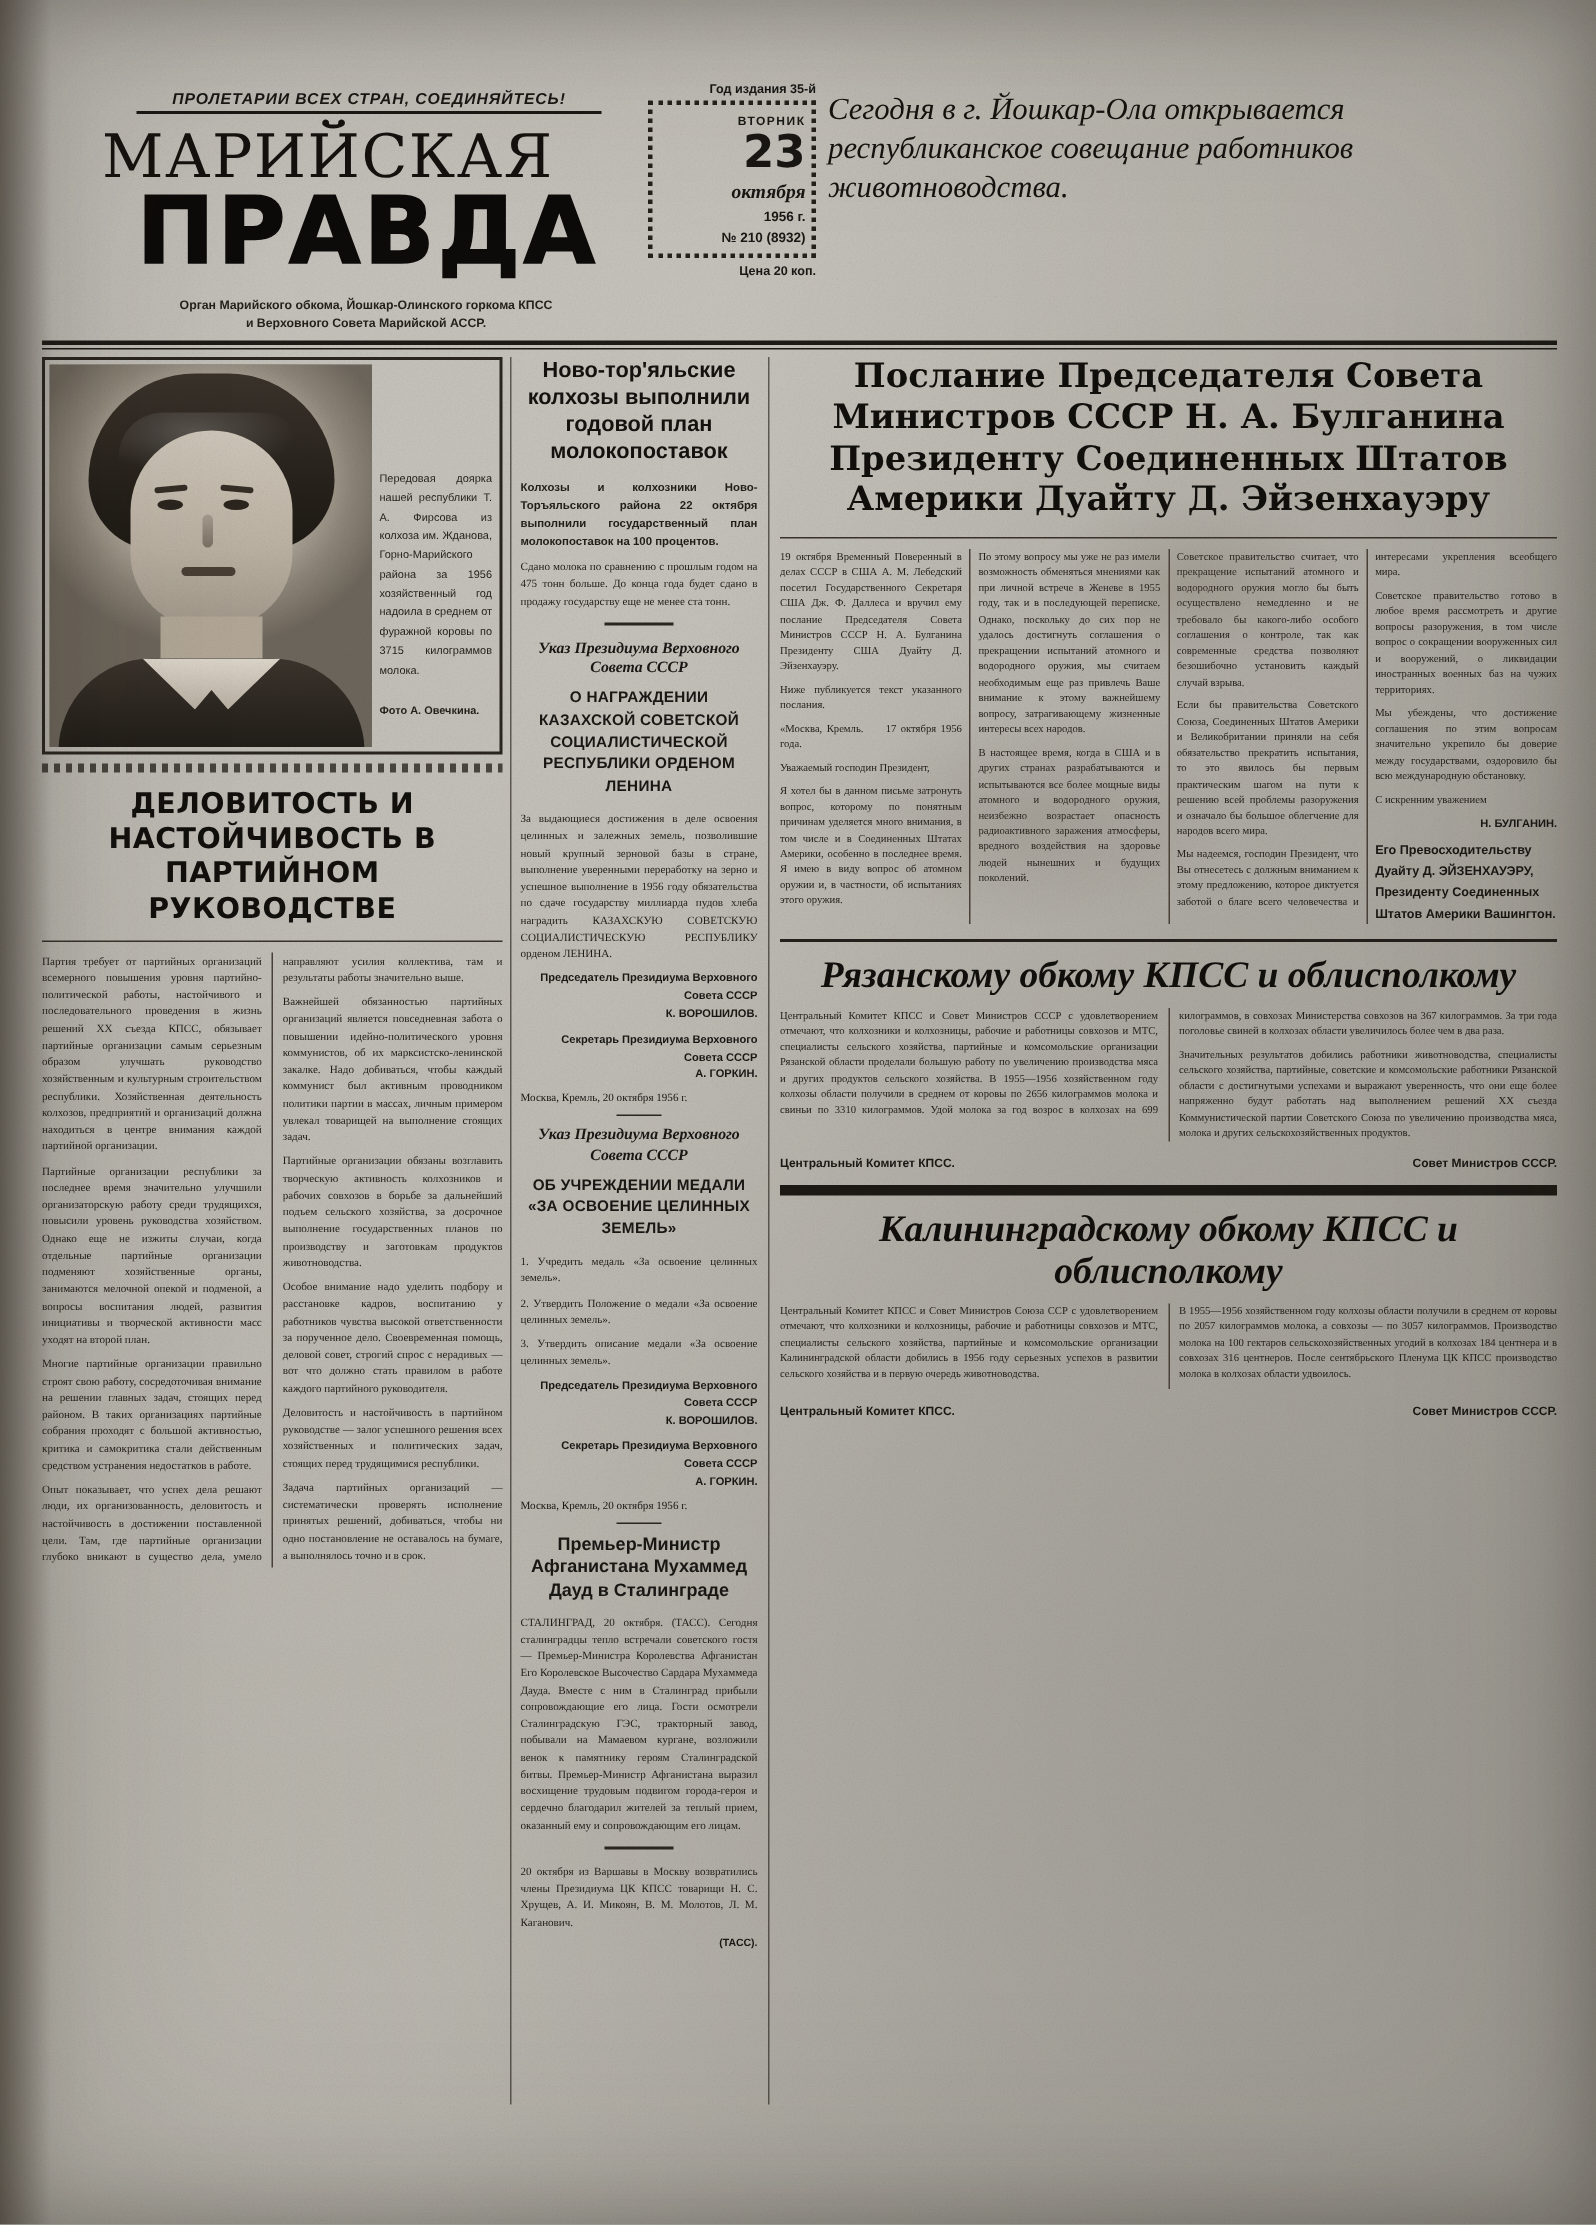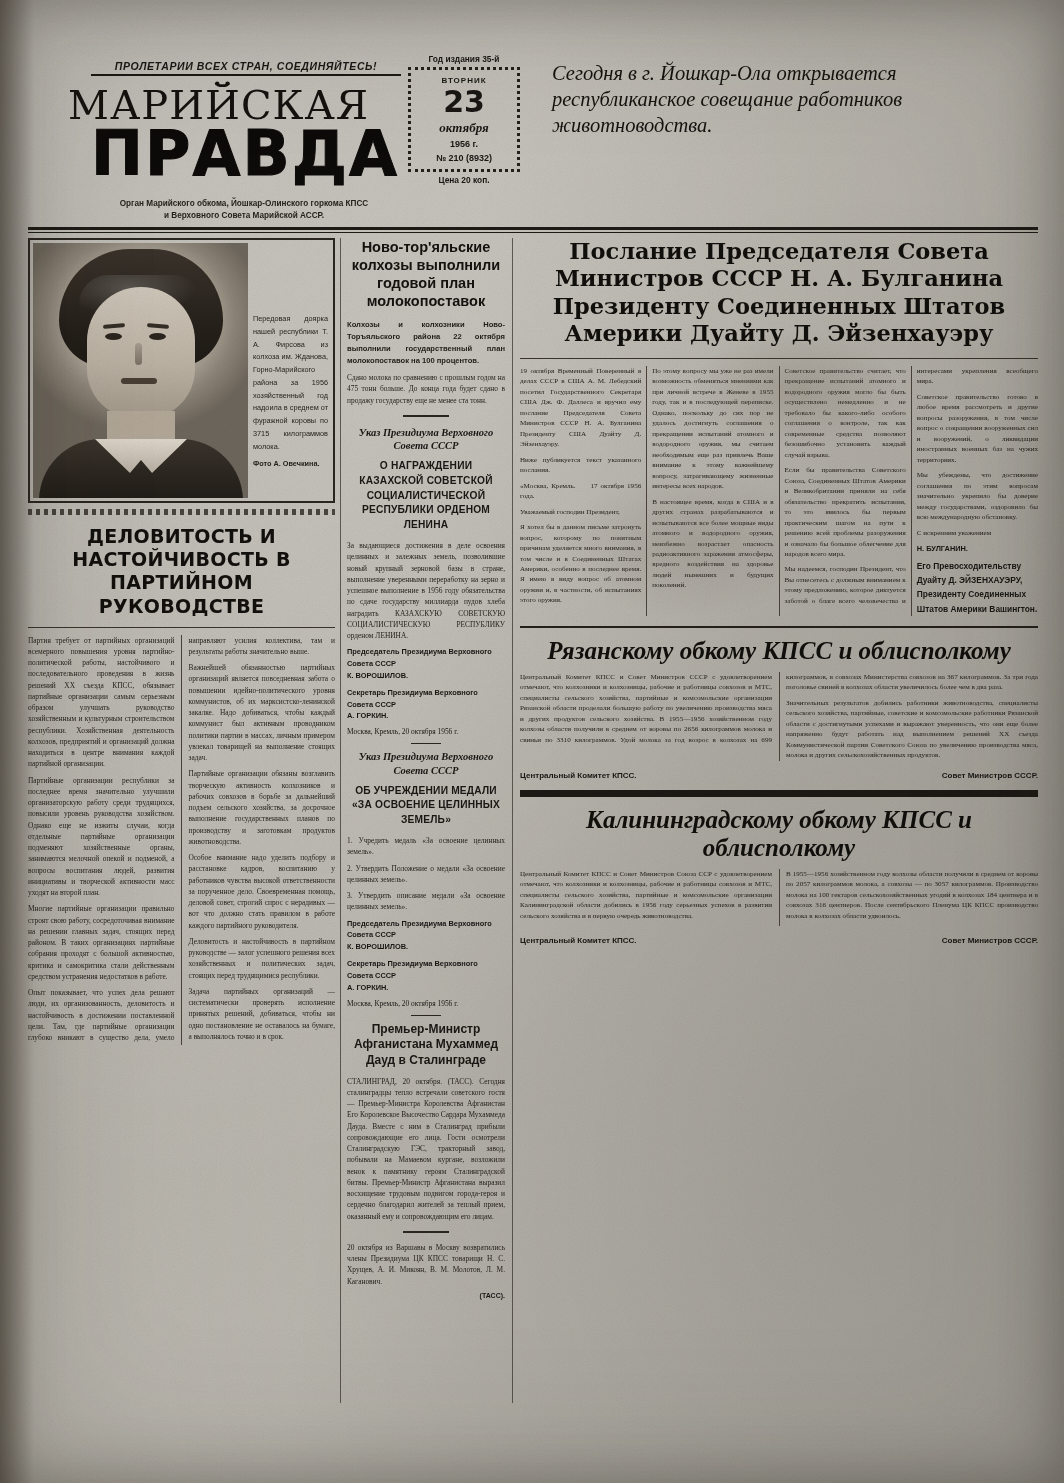--- a/index.html
+++ b/index.html
@@ -32,21 +32,21 @@
     position:absolute;left:34px;top:78px;width:366px;text-align:center;
     font-family:"DejaVu Sans",sans-serif;font-weight:bold;font-size:62px;
     letter-spacing:2px;line-height:.96;color:#0d0b09;
     -webkit-text-stroke:1px #0d0b09;
   }
   .subline{
     position:absolute;left:40px;top:152px;width:352px;text-align:center;
     font-family:"Liberation Sans",sans-serif;font-size:8.2px;font-weight:bold;
     line-height:1.5;color:#241f1a;
   }
-  .datebox{position:absolute;left:380px;top:8px;width:112px;text-align:center;}
+  .datebox{position:absolute;left:404px;top:8px;width:112px;text-align:right;}
   .dbyear{font-family:"Liberation Sans",sans-serif;font-size:8.4px;font-weight:bold;margin-bottom:3px;}
   .dbframe{
     border:3px dotted #24201b;padding:6px 4px 6px;
   }
   .dbday{font-family:"Liberation Sans",sans-serif;font-size:8px;font-weight:bold;letter-spacing:1px;}
   .dbnum{font-family:"DejaVu Sans",sans-serif;font-size:30px;font-weight:bold;line-height:1.05;margin:1px 0 2px;}
   .dbmon{font-family:"Liberation Serif",serif;font-style:italic;font-size:13px;font-weight:bold;}
   .dbyr{font-family:"Liberation Sans",sans-serif;font-size:9px;font-weight:bold;margin-top:3px;}
   .dbiss{font-family:"Liberation Sans",sans-serif;font-size:9px;font-weight:bold;margin-top:4px;}
   .dbprice{font-family:"Liberation Sans",sans-serif;font-size:8.4px;font-weight:bold;margin-top:3px;}
@@ -100,21 +100,21 @@
   .neck{position:absolute;left:74px;top:168px;width:68px;height:36px;background:#b3a898;}
   .body-sh{position:absolute;left:6px;top:196px;width:204px;height:62px;
     background:linear-gradient(180deg,#3b342c 0%,#201c17 100%);border-radius:90px 90px 0 0;}
   .collar{position:absolute;left:62px;top:196px;width:92px;height:34px;
     background:linear-gradient(180deg,#ded7cb,#b9b1a3);
     clip-path:polygon(0 0,100% 0,62% 100%,50% 62%,38% 100%);}
   .pcap{
     flex:1;font-family:"Liberation Sans",sans-serif;font-size:7.3px;line-height:1.75;
     text-align:justify;padding:70px 2px 0 0;color:#241f19;
   }
-  .pcap .credit{font-weight:bold;margin-top:5px;display:block;text-align:left;}
+  .pcap .credit{font-weight:bold;margin-top:15px;display:block;text-align:left;}
   .wavy{height:6px;margin:6px 0 8px;background:
     repeating-linear-gradient(90deg, #2b261f 0px, #2b261f 4px, rgba(0,0,0,0) 4px, rgba(0,0,0,0) 8px);
     opacity:.8;}
 
   .h-main{
     font-family:"DejaVu Sans",sans-serif;font-weight:bold;font-size:19px;line-height:1.22;
     text-align:center;letter-spacing:.3px;margin:10px 0 9px;color:#12100d;
   }
   .h-deck{
     font-family:"Liberation Sans",sans-serif;font-weight:bold;font-size:14.5px;line-height:1.25;
@@ -138,21 +138,21 @@
   }
   .h-sub2{
     font-family:"Liberation Sans",sans-serif;font-weight:bold;font-size:12px;
     text-align:center;line-height:1.3;margin:6px 0 7px;
   }
 
   .tx{font-family:"Liberation Serif",serif;font-size:7.4px;line-height:1.52;text-align:justify;
      color:#221d18;margin:0 0 5px;}
   .tx.s{font-size:7.1px;line-height:1.48;}
   .tx.lead-p{font-family:"Liberation Sans",sans-serif;font-size:7.6px;font-weight:bold;line-height:1.6;}
-  .sig{font-family:"Liberation Sans",sans-serif;font-size:7.4px;font-weight:bold;
+  .sig{font-family:"Liberation Sans",sans-serif;font-size:7.4px;font-weight:bold;text-align:right;
       line-height:1.6;margin:5px 0 4px;}
   .place{font-family:"Liberation Serif",serif;font-size:7.4px;line-height:1.5;margin:4px 0 6px;}
   .dash{width:46px;height:2px;background:#2a251f;margin:9px auto;}
   .dash.sm{width:30px;height:1px;margin:6px auto;}
   .hr2{height:0;border-top:2px solid #241f1a;margin:10px 0 9px;}
   .hrthin{height:0;border-top:1px solid #3a332b;margin:8px 0 7px;}
   .blackbar{height:7px;background:#1c1915;margin:10px 0 6px;}
 
   .two{column-count:2;column-gap:14px;column-rule:1px solid #4a4239;}
   .four{column-count:4;column-gap:11px;column-rule:1px solid #4a4239;}

